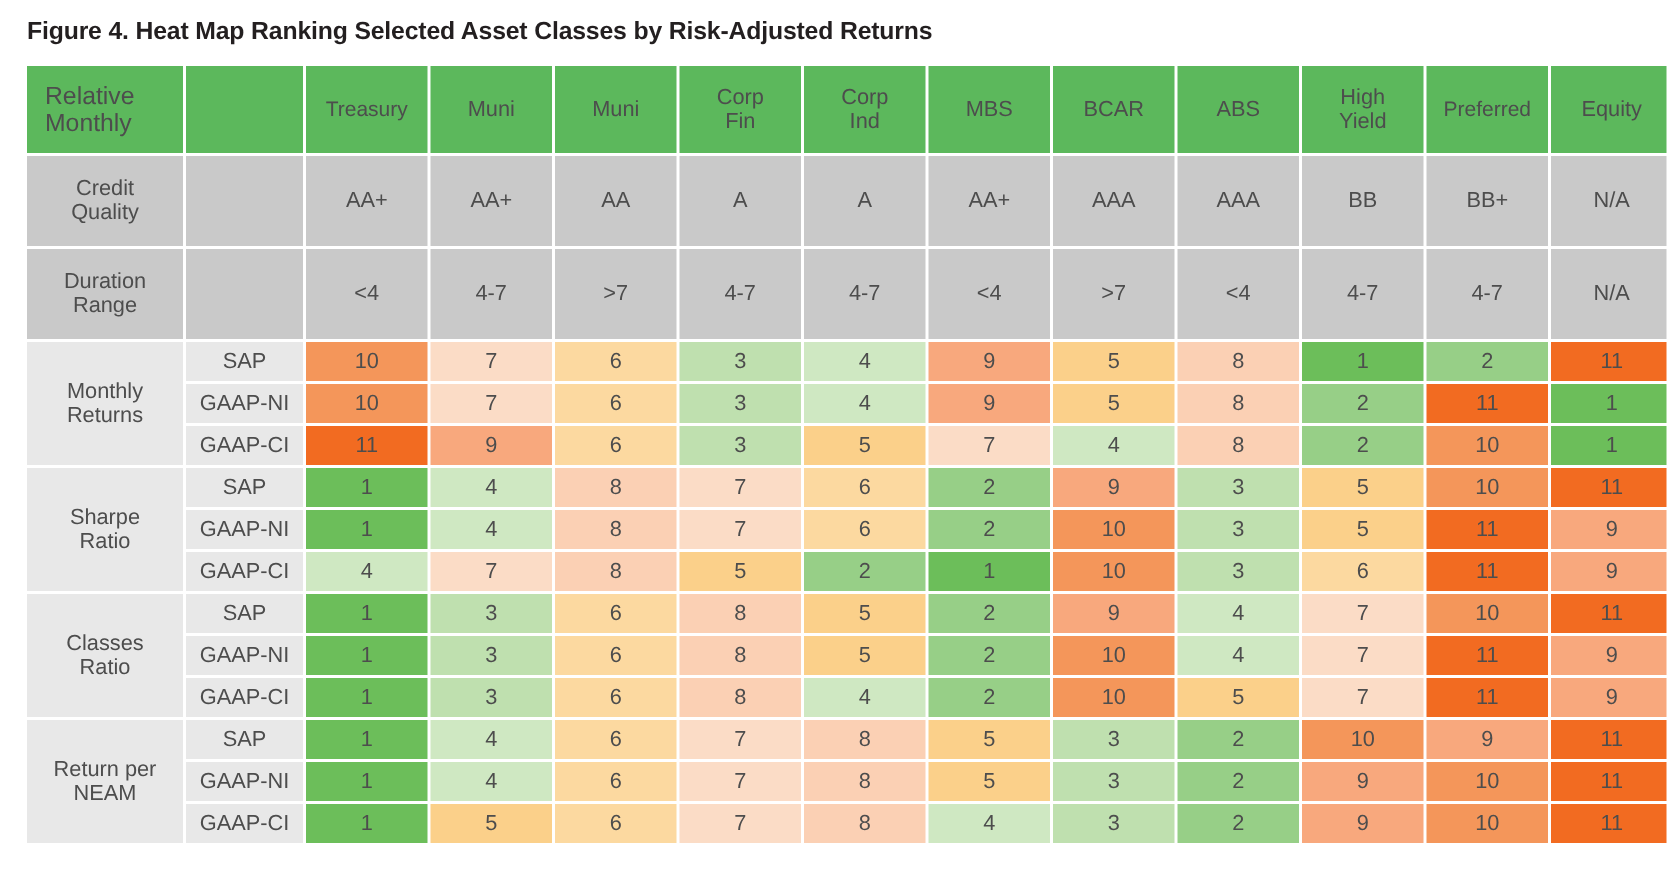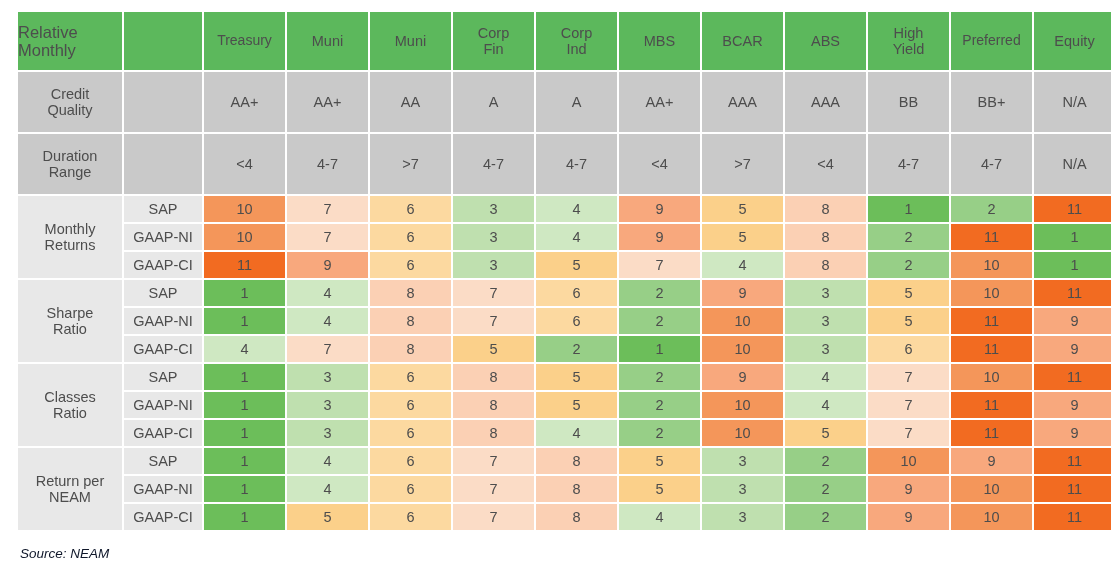--- a/index.html
+++ b/index.html
@@ -47,21 +47,21 @@
   .hdr {
     background: #5cb85c;
     color: #ffffff;
     font-weight: bold;
     font-size: 15px;
     height: 58px;
   }
   .hdr.corner {
     font-size: 16.5px;
     text-align: left;
-    padding-left: 0;
+    padding-left: 12px;
     line-height: 1.12;
   }
   .hdr.blank { }
   .hdr.tight { font-size: 14px; }
   
   .attr-label {
     background: #c9c9c9;
     color: #4d4d4d;
     text-align: left;
     padding-left: 12px;
@@ -103,20 +103,21 @@
   }
   
   col.c-group  { width: 104px; }
   col.c-sub    { width: 78px; }
   col.c-data   { width: 81px; }
 </style>
 </head>
 <body>
 
 <div class="figure-wrap">
+  <div class="figure-title">Figure 4. Heat Map Ranking Selected Asset Classes by Risk-Adjusted Returns</div>
 
   <table class="heatmap">
     <colgroup>
       <col class="c-group">
         <col class="c-sub">
       <col class="c-data">
         <col class="c-data">
         <col class="c-data">
         <col class="c-data">
       <col class="c-data">

